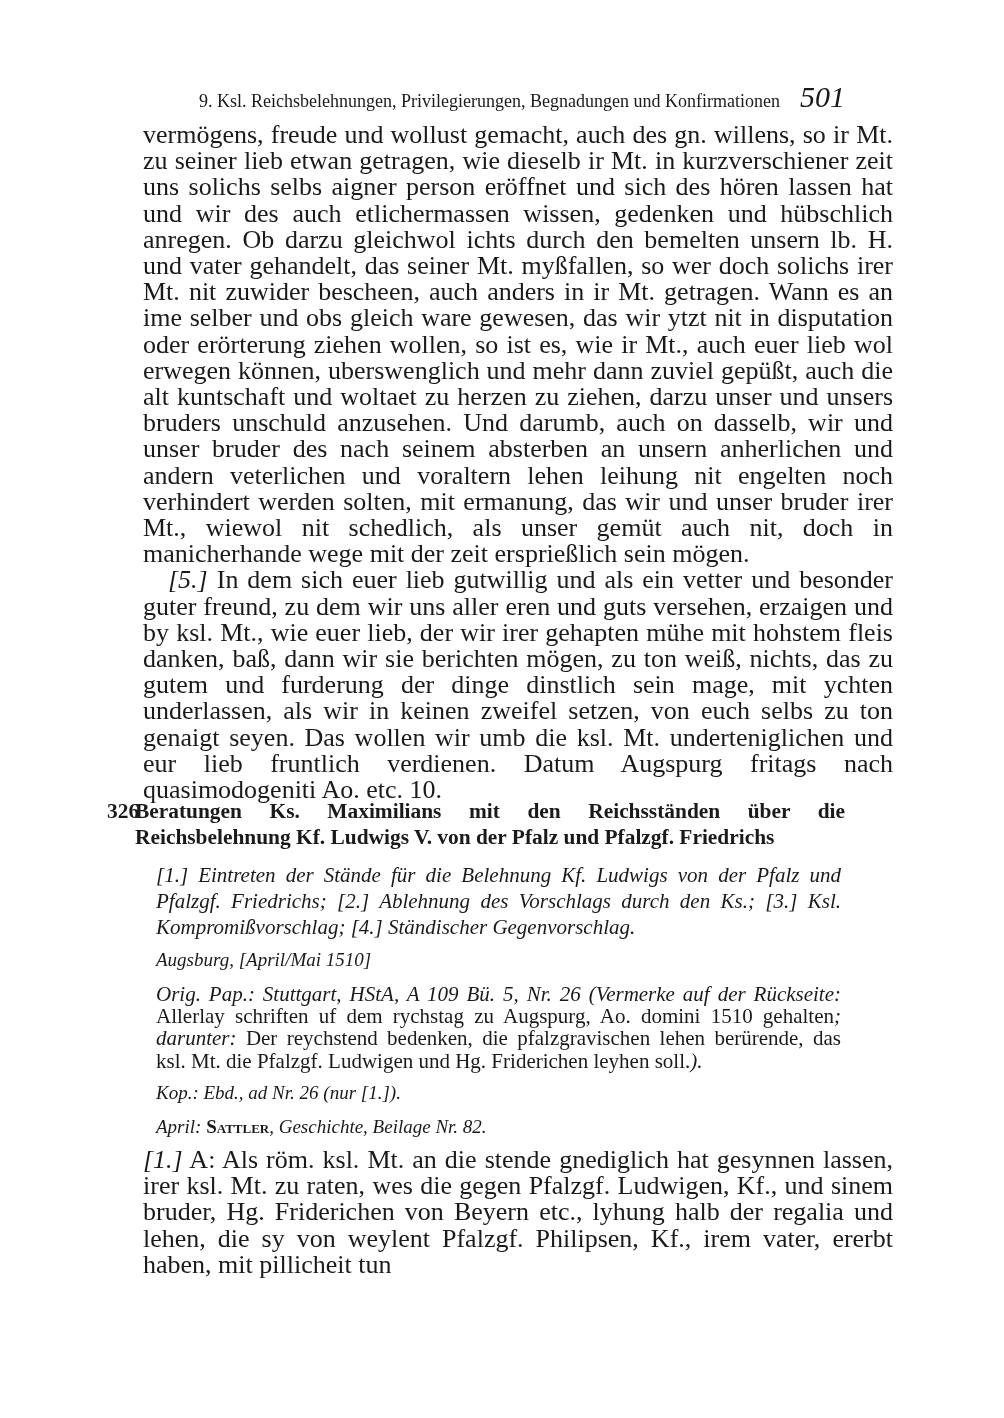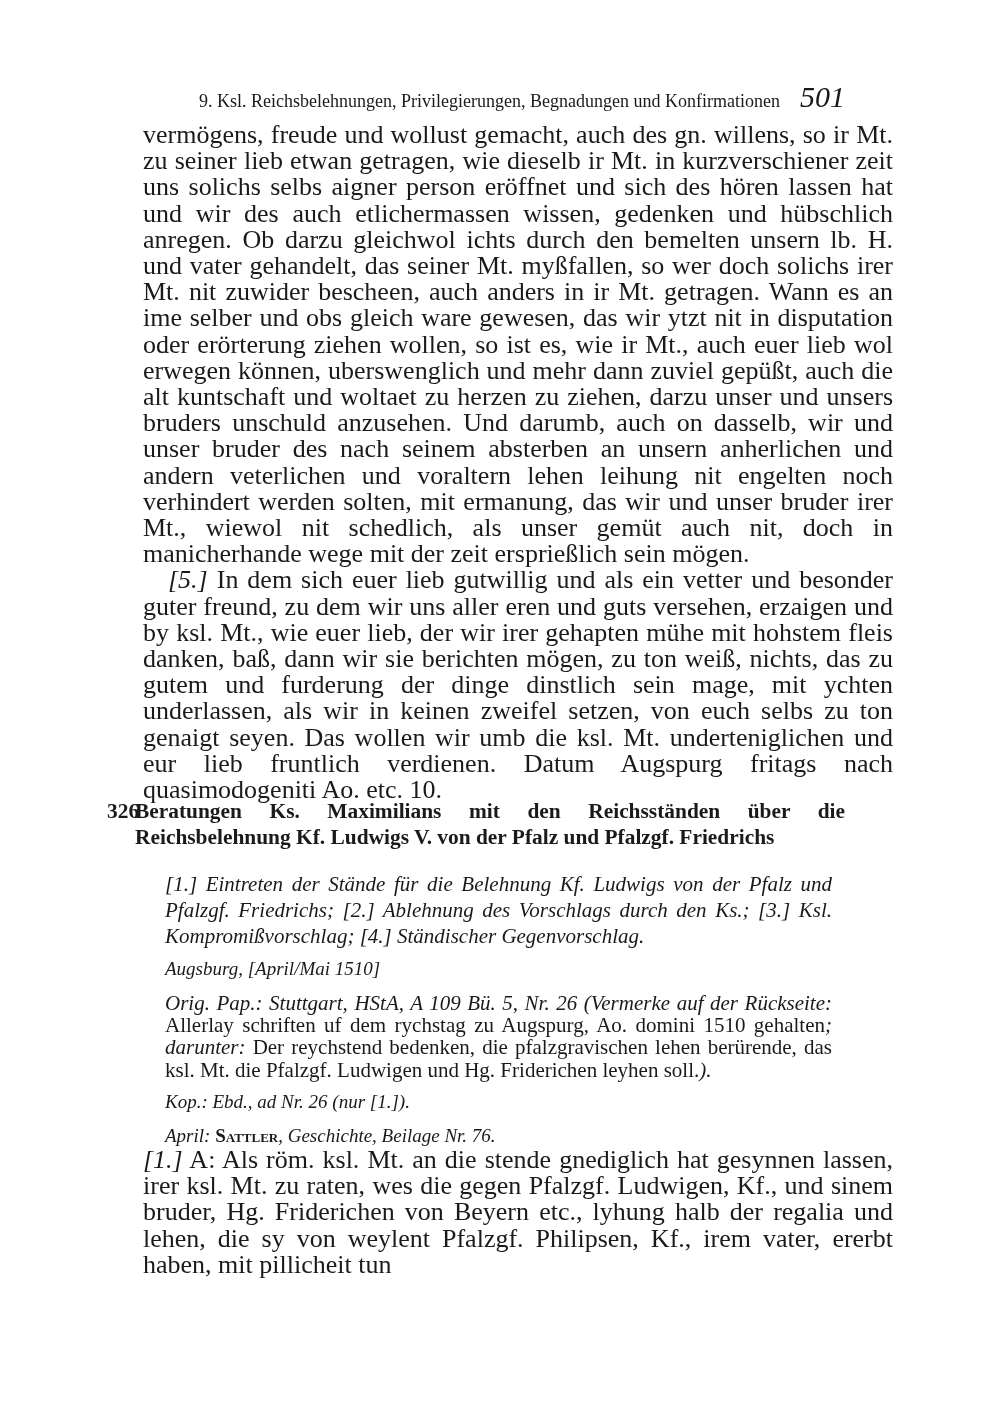--- a/index.html
+++ b/index.html
@@ -76,21 +76,21 @@
     .doc-heading .title {
       margin-left: 40px;
       text-align: justify;
     }
     .meta-block {
       position: absolute;
       left: 57px;
       width: 693px;
     }
     .meta-block p {
-      margin: 13px;
+      margin: 4px;
     }
     .summary {
       top: 858px;
       font-size: 21px;
       line-height: 26px;
       font-style: italic;
       text-align: justify;
     }
     .place-date {
       top: 944px;
@@ -151,20 +151,20 @@
 
   <div class="meta-block source">
     <p><span class="it">Orig. Pap.: Stuttgart, HStA, A 109 Bü. 5, Nr. 26 (Vermerke auf der Rückseite:</span><span> Allerlay schriften uf dem rychstag zu Augspurg, Ao. domini 1510 gehalten</span><span class="it">; darunter:</span><span> Der reychstend bedenken, die pfalzgravischen lehen berürende, das ksl. Mt. die Pfalzgf. Ludwigen und Hg. Friderichen leyhen soll.</span><span class="it">).</span></p>
   </div>
 
   <div class="meta-block copy">
     <p>Kop.: Ebd., ad Nr. 26 (nur [1.]).</p>
   </div>
 
   <div class="meta-block print">
-    <p><span class="it">April: </span><span class="smallcaps">Sattler</span><span class="it">, Geschichte, Beilage Nr. 76.</span></p>
+    <p><span class="it">April: </span><span class="smallcaps">Sattler</span><span class="it">, Geschichte, Beilage Nr. 82.</span></p>
   </div>
 
   <div class="body-block" style="top:1147px;">
     <p><span class="it">[1.]</span><span> A: Als röm. ksl. Mt. an die stende gnediglich hat gesynnen lassen, irer ksl. Mt. zu raten, wes die gegen Pfalzgf. Ludwigen, Kf., und sinem bruder, Hg. Friderichen von Beyern etc., lyhung halb der regalia und lehen, die sy von weylent Pfalzgf. Philipsen, Kf., irem vater, ererbt haben, mit pillicheit tun</span></p>
   </div>
 
 </div>
 
 </body></html>

